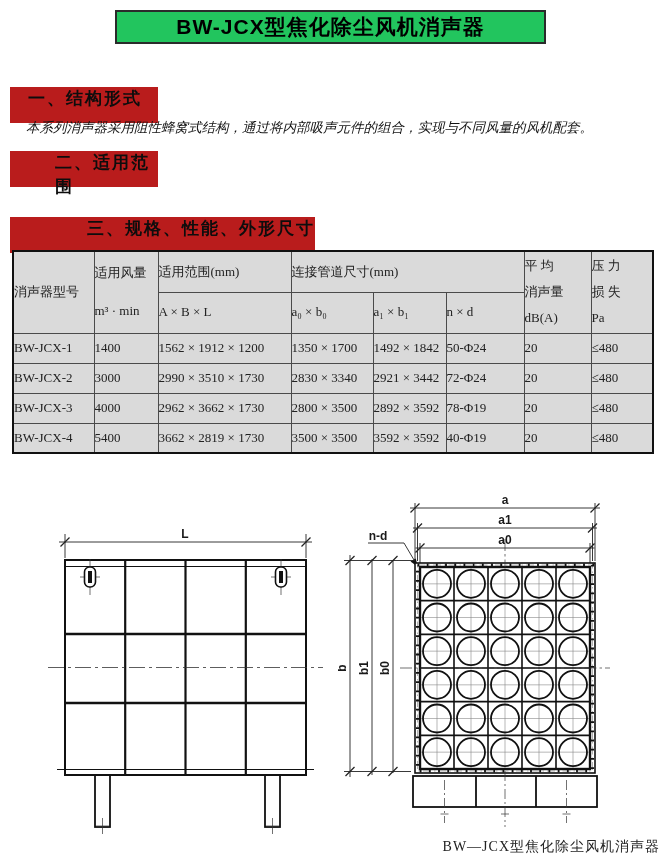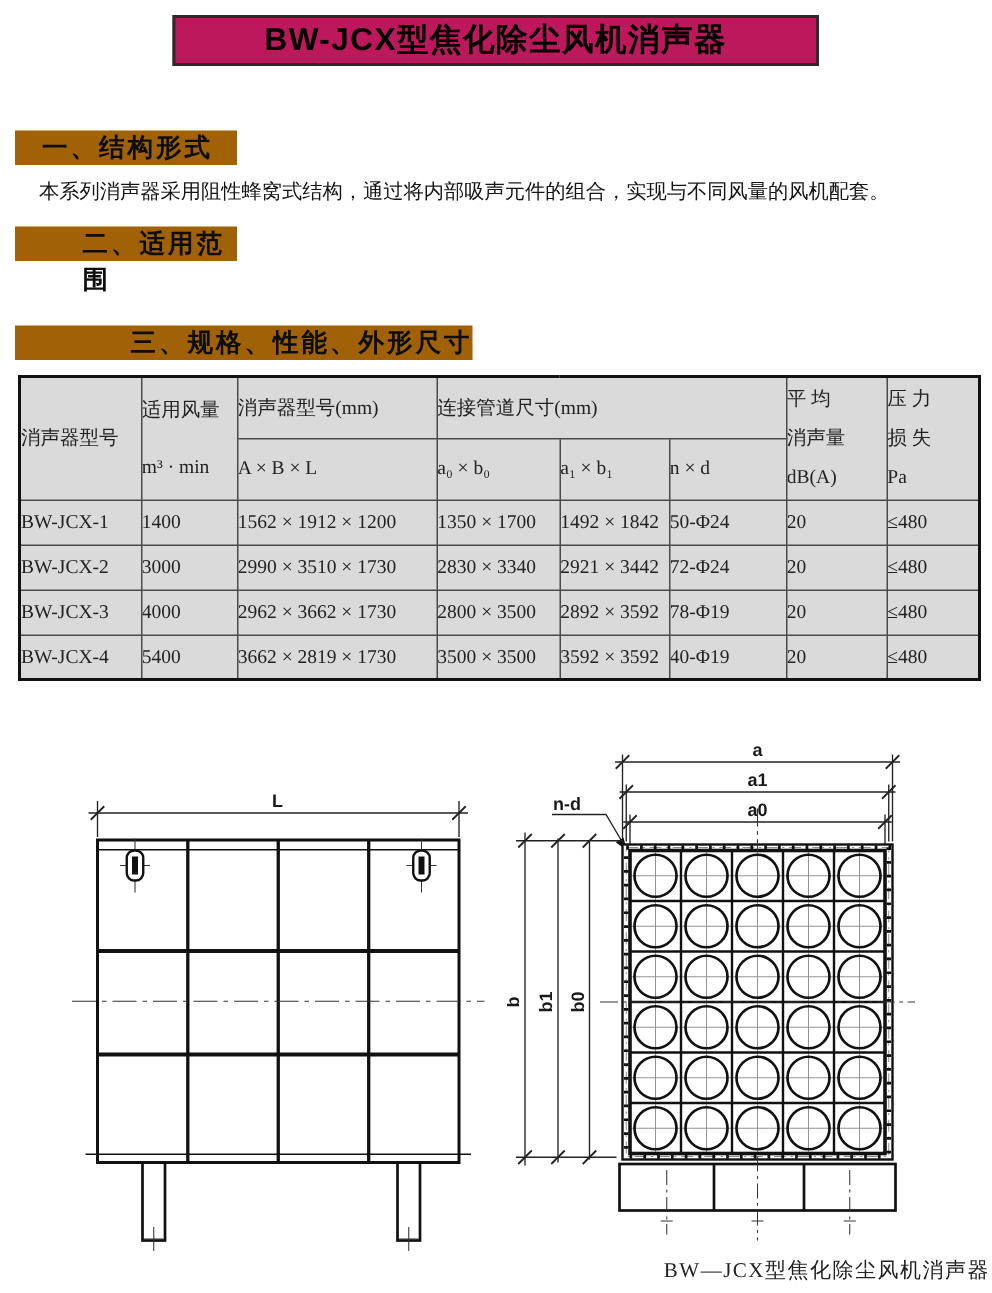--- a/index.html
+++ b/index.html
@@ -1,31 +1,31 @@
 <!DOCTYPE html>
 <html><head>
 <meta charset="utf-8">
 <style>
   html,body{margin:0;padding:0;background:#ffffff;}
   #page{position:relative;width:661px;height:862px;background:#fff;overflow:hidden;
         font-family:"Liberation Serif","DejaVu Serif",serif;color:#1a1a1a;}
 
   #title-bar{position:absolute;left:115px;top:10px;width:431px;height:34px;
-    background:#be185d;border:2px solid #2b2b2b;box-sizing:border-box;
+    background:#22c55e;border:2px solid #2b2b2b;box-sizing:border-box;
     text-align:center;line-height:29px;font-family:"Liberation Sans","DejaVu Sans",sans-serif;
     font-weight:bold;font-size:21px;letter-spacing:1px;color:#000;}
 
-  .sec-head{position:absolute;background:#a16207;color:#0d0d0d;height:23px;line-height:24px;
+  .sec-head{position:absolute;background:#b91c1c;color:#0d0d0d;height:36px;line-height:24px;
     font-family:"Liberation Sans","DejaVu Sans",sans-serif;font-weight:bold;font-size:17px;
     letter-spacing:2px;padding-left:18px;box-sizing:border-box;}
   #sec1-head{left:10px;top:87px;width:148px;}
   #sec2-head{left:10px;top:151px;width:148px;padding-left:45px;}
   #sec3-head{left:10px;top:217px;width:305px;text-align:right;}
 
-  .para{position:absolute;left:26px;font-size:13.5px;white-space:nowrap;color:#141414;}
+  .para{position:absolute;left:26px;font-size:13.5px;white-space:nowrap;color:#141414;font-style:italic;}
   #para1{top:119px;}
   #para2{top:183px;}
 
   #spec-table{position:absolute;left:12px;top:250px;width:640px;border-collapse:collapse;
     table-layout:fixed;background:#dadada;font-size:13px;color:#222;}
   #spec-table td{border:1px solid #4a4a4a;text-align:left;vertical-align:middle;padding:0;
     overflow:hidden;}
   #spec-table{border:2px solid #111;}
   #spec-table td{line-height:1.25;}
   tr.hrow{height:41px;}
@@ -68,21 +68,21 @@
       <col style="width:67px">
         <col style="width:62px">
     </colgroup>
     <tbody>
       <tr class="hrow">
         <td rowspan="2">消声器型号</td>
         <td rowspan="2" class="cell-2line">
           <div>适用风量</div>
           <div>m³ · min</div>
         </td>
-        <td>消声器型号(mm)</td>
+        <td>适用范围(mm)</td>
         <td colspan="3">连接管道尺寸(mm)</td>
         <td rowspan="2" class="cell-3line">
           <div>平 均</div>
           <div>消声量</div>
           <div>dB(A)</div>
         </td>
         <td rowspan="2" class="cell-3line">
           <div>压 力</div>
           <div>损 失</div>
           <div>Pa</div>

